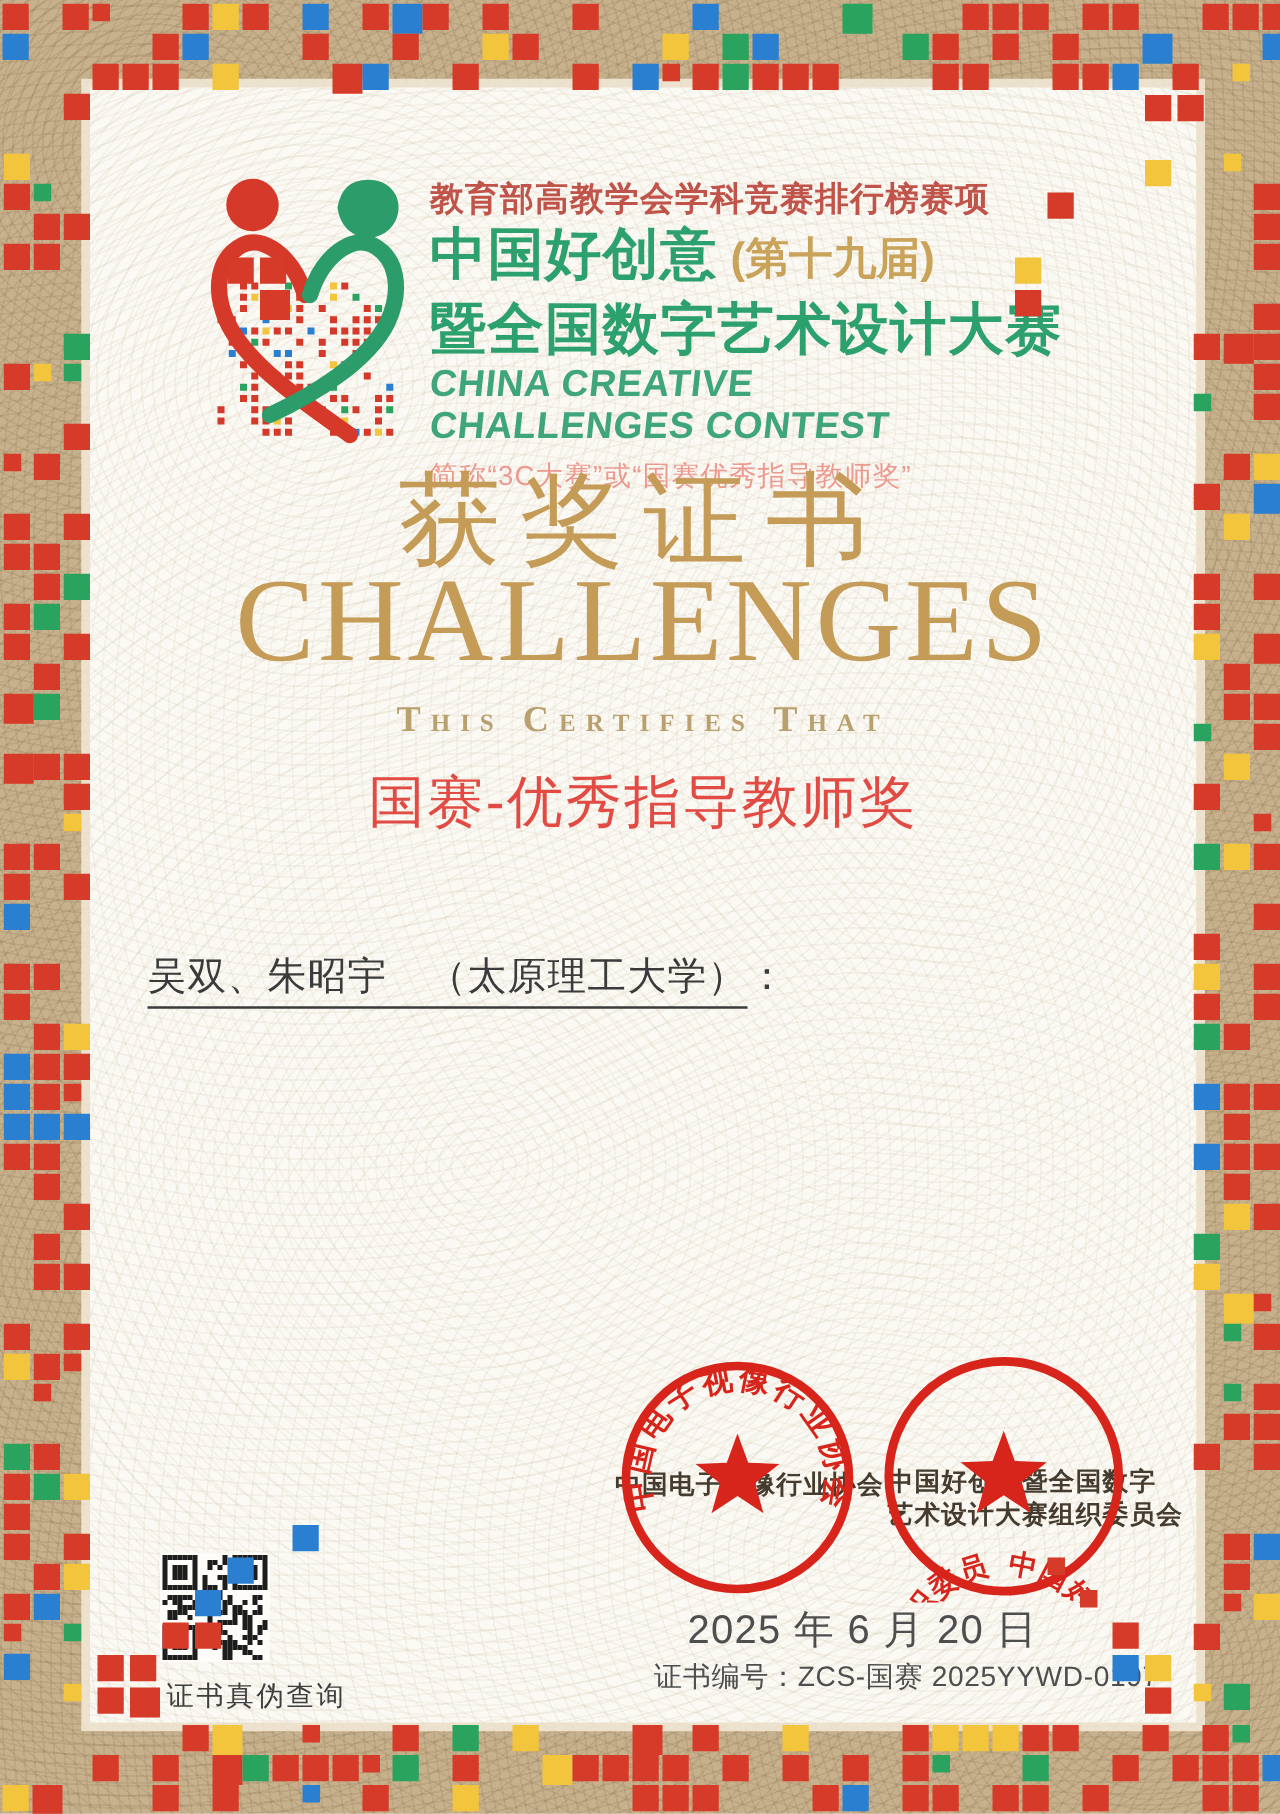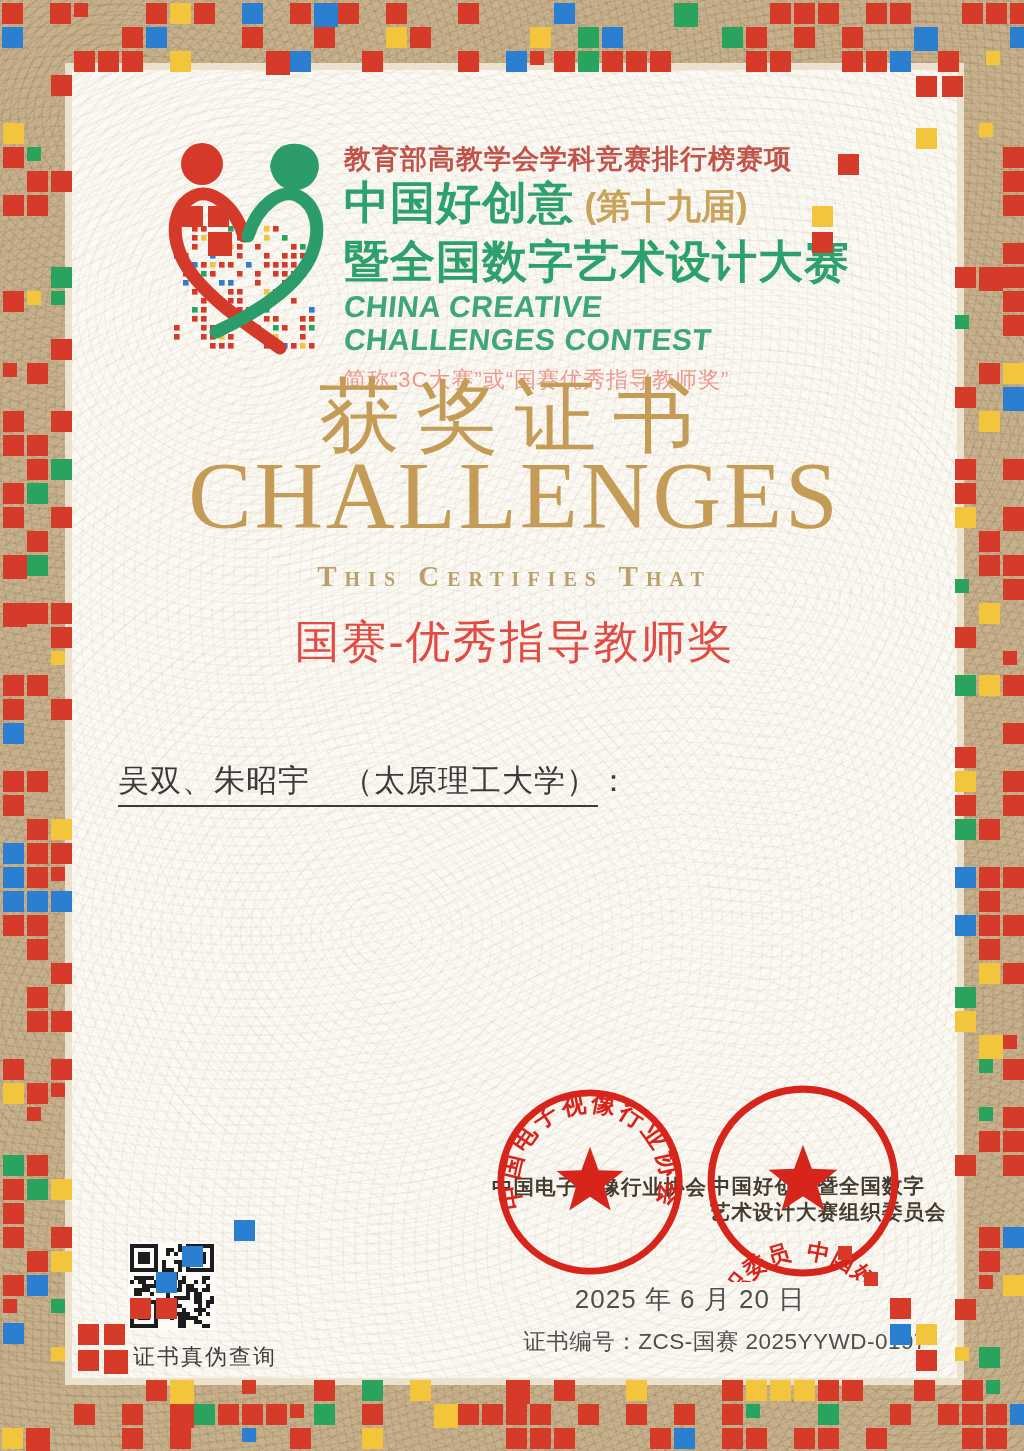--- a/index.html
+++ b/index.html
@@ -53,21 +53,21 @@
   .body-par{position:absolute;left:46px;top:742px;width:798px;font-size:30.5px;line-height:53.5px;
     color:var(--body-gold,#b5923e);text-align:justify;text-indent:2em;letter-spacing:.5px;z-index:4;}
   .body-par .emph{font-weight:700;color:var(--body-gold-bold,#a2802a);border-bottom:2.5px solid var(--body-gold-bold,#a2802a);padding-bottom:2px;}
 
   .org-left{position:absolute;left:420px;top:1103px;font-size:20.5px;font-weight:700;color:var(--org-dark,#453c2f);letter-spacing:1px;z-index:4;}
   .org-right{position:absolute;left:638px;top:1103px;font-size:20.5px;font-weight:700;color:var(--org-dark,#453c2f);line-height:26px;letter-spacing:1px;z-index:4;}
   .stamp{position:absolute;z-index:5;color:var(--stamp-red,#d8251c);}
   .stamp-left{left:420px;top:1014px;width:196px;height:196px;}
   .stamp-right{left:630px;top:1010px;width:202px;height:202px;}
 
-  .date-line{position:absolute;left:418px;top:1212px;width:400px;text-align:center;font-size:26px;color:var(--text-gray,#4e4e4e);letter-spacing:1px;z-index:6;}
+  .date-line{position:absolute;left:418px;top:1212px;width:400px;text-align:center;font-size:32px;color:var(--text-gray,#4e4e4e);letter-spacing:1px;z-index:6;}
   .qr-block{position:absolute;left:56px;top:1172px;z-index:4;}
   .qr-label{position:absolute;left:48px;top:1272px;width:170px;text-align:center;font-size:22px;color:#3e3e3e;letter-spacing:2px;z-index:4;}
   .cert-no{position:absolute;right:30px;top:1256px;font-size:22.5px;color:var(--text-gray,#4e4e4e);letter-spacing:.5px;z-index:4;}
 </style>
 </head>
 <body>
 
 <div class="page">
   <div class="panel">
 

